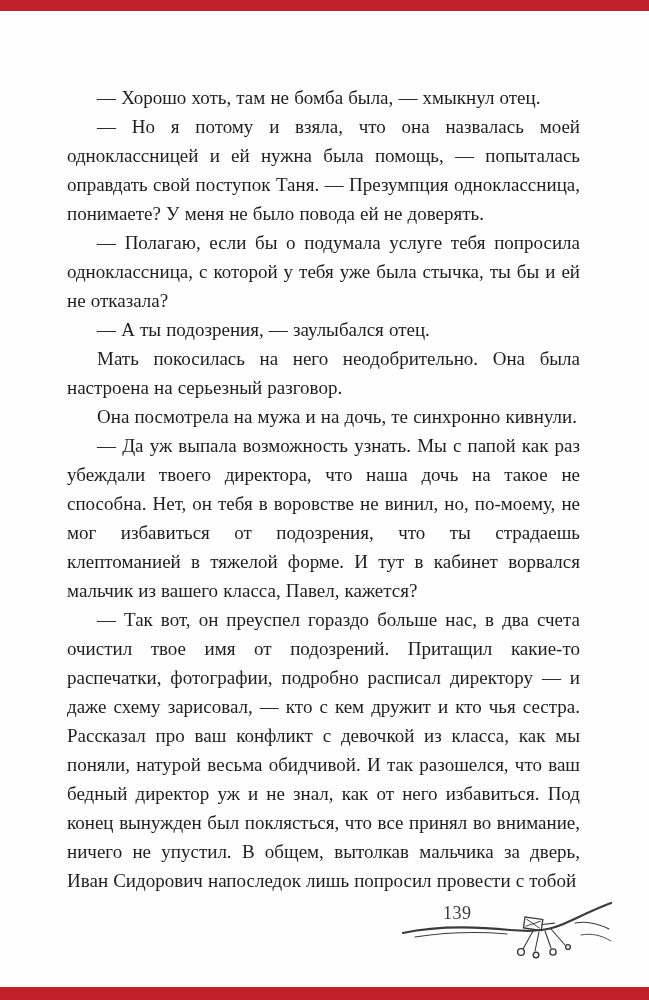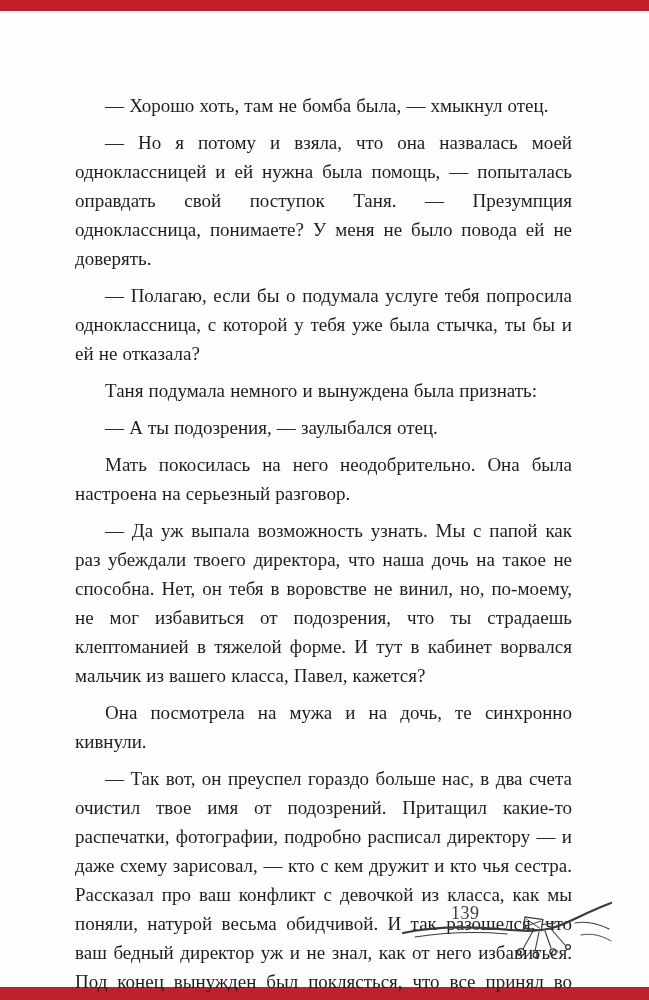--- a/index.html
+++ b/index.html
@@ -45,34 +45,34 @@
       width: 513px;
       color: #1e1e1e;
       font-size: 19px;
       line-height: 29px;
       text-align: justify;
       hyphens: auto;
       -webkit-hyphens: auto;
       word-spacing: 0.02em;
     }
     .text-block p {
-      margin: 8px;
+      margin: 0;
       padding: 0;
       text-indent: 30px;
     }
     .footer {
       position: absolute;
       left: 385px;
       top: 880px;
       width: 230px;
       height: 75px;
     }
     .page-number {
       position: absolute;
-      left: 66px;
+      left: 58px;
       top: 12px;
       font-size: 18px;
       color: #3c3c3c;
       letter-spacing: 0.5px;
     }
     .flourish-svg {
       position: absolute;
       left: 0;
       top: 0;
       width: 230px;
@@ -84,25 +84,24 @@
 
 <div class="edge edge-top"></div>
 <div class="edge edge-bottom"></div>
 
 <div class="page">
 
   <div class="text-block">
     <p>— Хорошо хоть, там не бомба была, — хмыкнул отец.</p>
     <p>— Но я потому и взяла, что она назвалась моей одноклассницей и ей нужна была помощь, — попыталась оправдать свой поступок Таня. — Презумпция одноклассница, понимаете? У меня не было повода ей не доверять.</p>
     <p>— Полагаю, если бы о подумала услуге тебя попросила одноклассница, с которой у тебя уже была стычка, ты бы и ей не отказала?</p>
-    <p>Таня подумала немного и вынуждена была признать:</p>
     <p>— А ты подозрения, — заулыбался отец.</p>
     <p>Мать покосилась на него неодобрительно. Она была настроена на серьезный разговор.</p>
+    <p>Она посмотрела на мужа и на дочь, те синхронно кивнули.</p>
     <p>— Да уж выпала возможность узнать. Мы с папой как раз убеждали твоего директора, что наша дочь на такое не способна. Нет, он тебя в воровстве не винил, но, по-моему, не мог избавиться от подозрения, что ты страдаешь клептоманией в тяжелой форме. И тут в кабинет ворвался мальчик из вашего класса, Павел, кажется?</p>
-    <p>Она посмотрела на мужа и на дочь, те синхронно кивнули.</p>
     <p>— Так вот, он преуспел гораздо больше нас, в два счета очистил твое имя от подозрений. Притащил какие-то распечатки, фотографии, подробно расписал директору — и даже схему зарисовал, — кто с кем дружит и кто чья сестра. Рассказал про ваш конфликт с девочкой из класса, как мы поняли, натурой весьма обидчивой. И так разошелся, что ваш бедный директор уж и не знал, как от него избавиться. Под конец вынужден был поклясться, что все принял во внимание, ничего не упустил. В общем, вытолкав мальчика за дверь, Иван Сидорович напоследок лишь попросил провести с тобой</p>
   </div>
 
   <div class="footer">
     <svg class="flourish-svg" viewBox="0 0 230 75" xmlns="http://www.w3.org/2000/svg" fill="none" stroke="#3a3a3a" stroke-width="1.4" stroke-linecap="round">
 
       <path d="M18 42 C 55 34, 95 36, 125 39 C 150 41, 165 40, 185 30 C 198 24, 210 18, 226 12" stroke-width="2.2"></path>
       <path d="M30 46 C 70 40, 100 41, 122 43" stroke-width="1.1"></path>
 
       <g transform="translate(140,26) rotate(8)">

